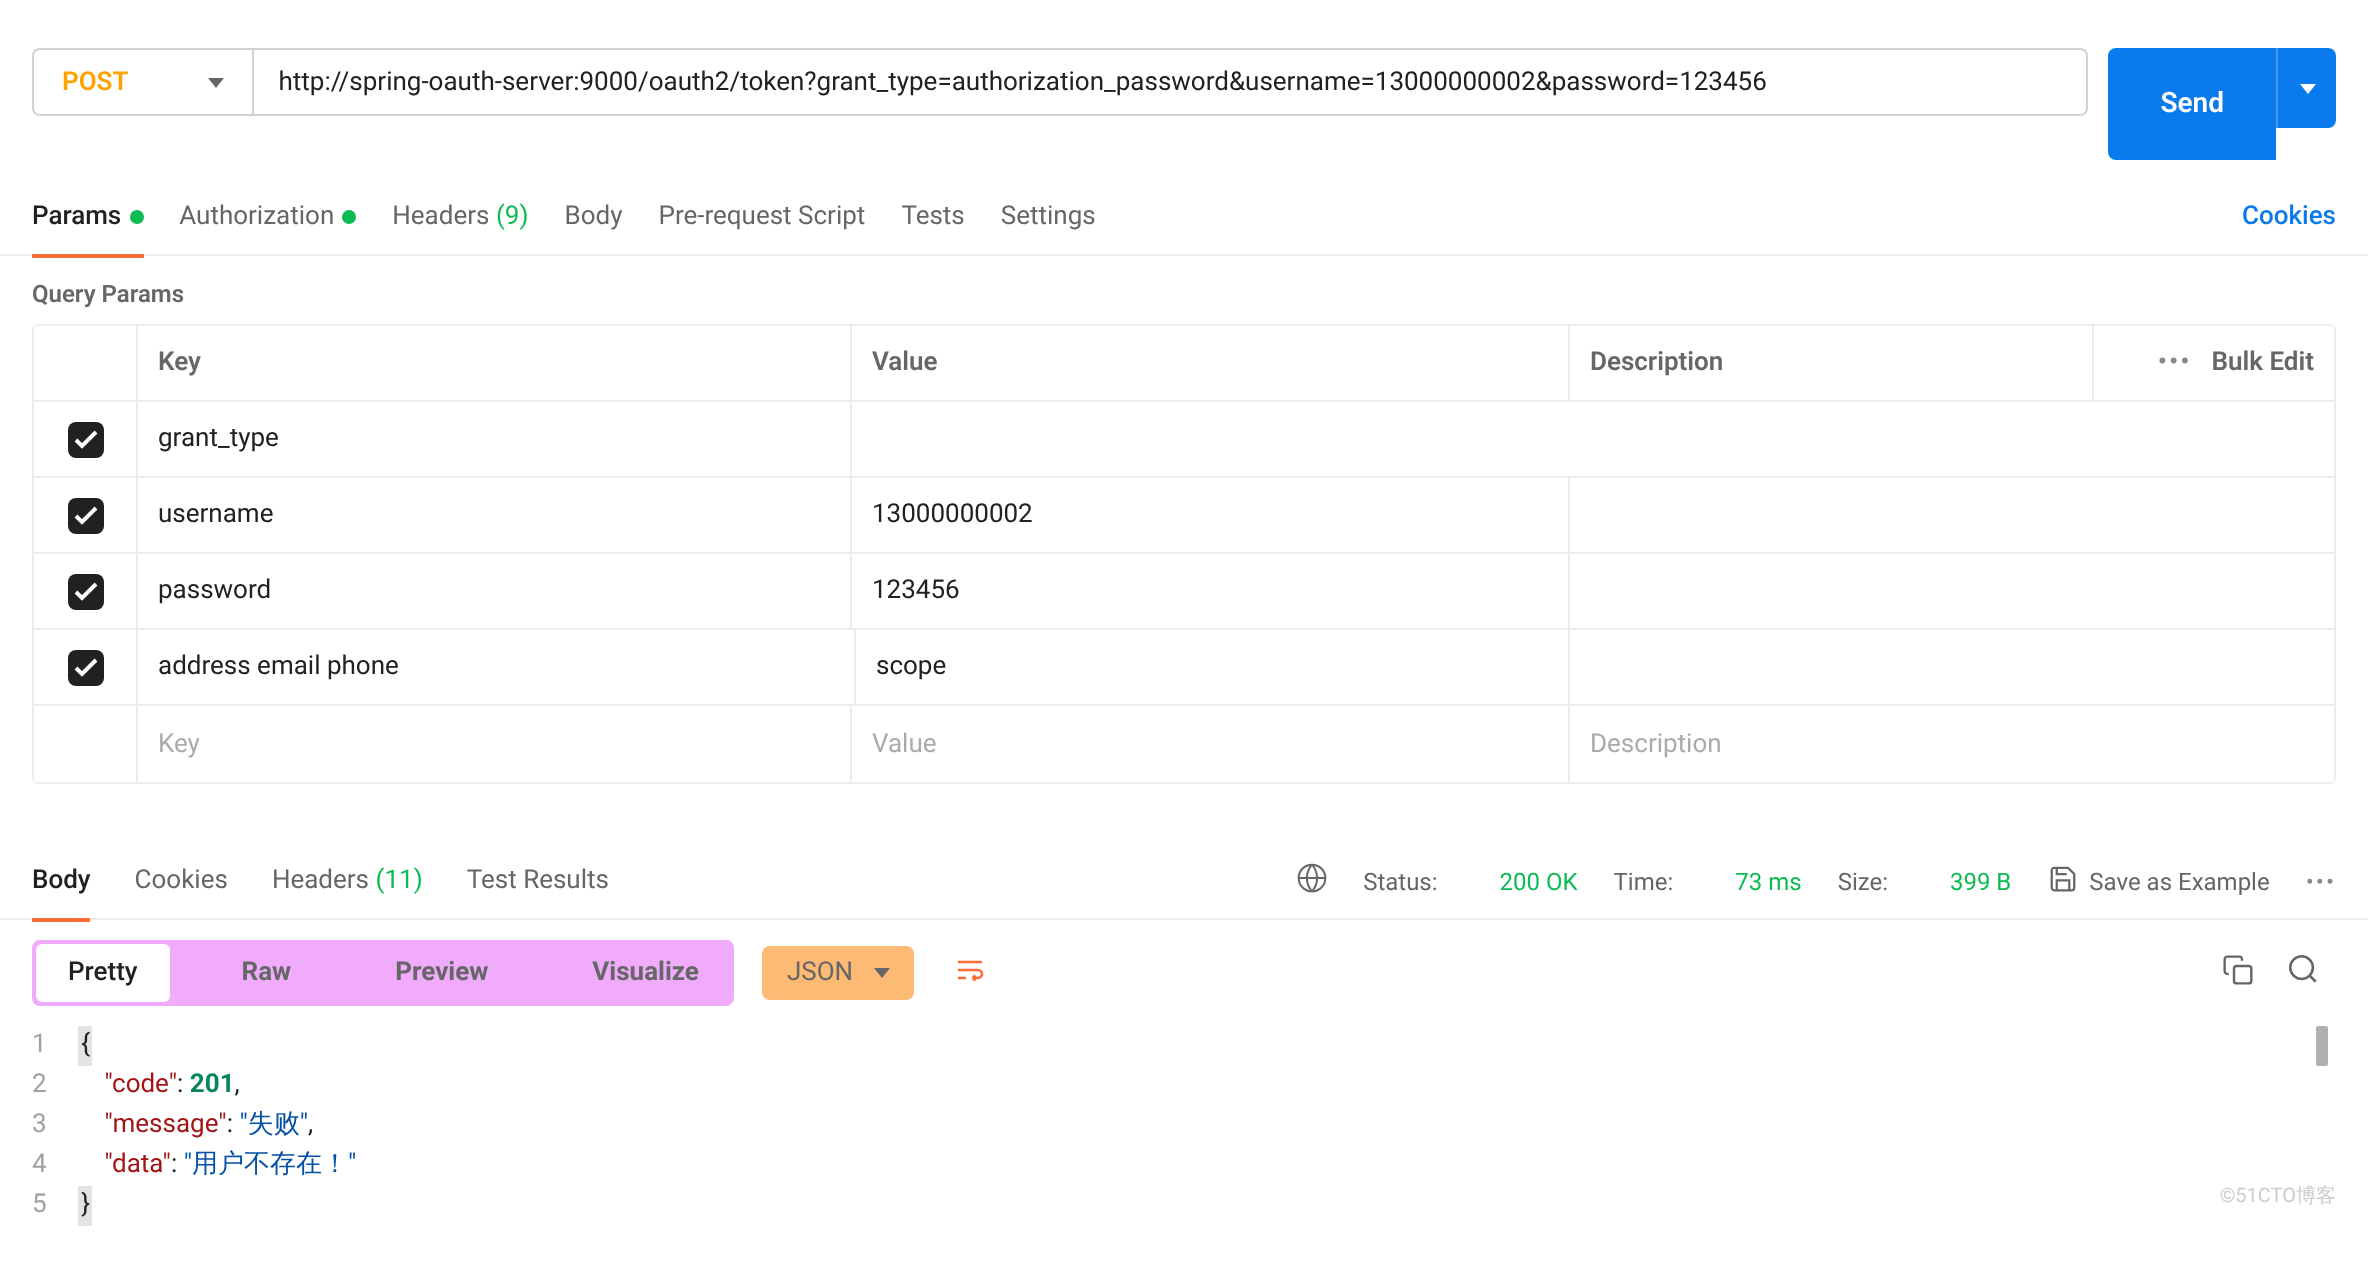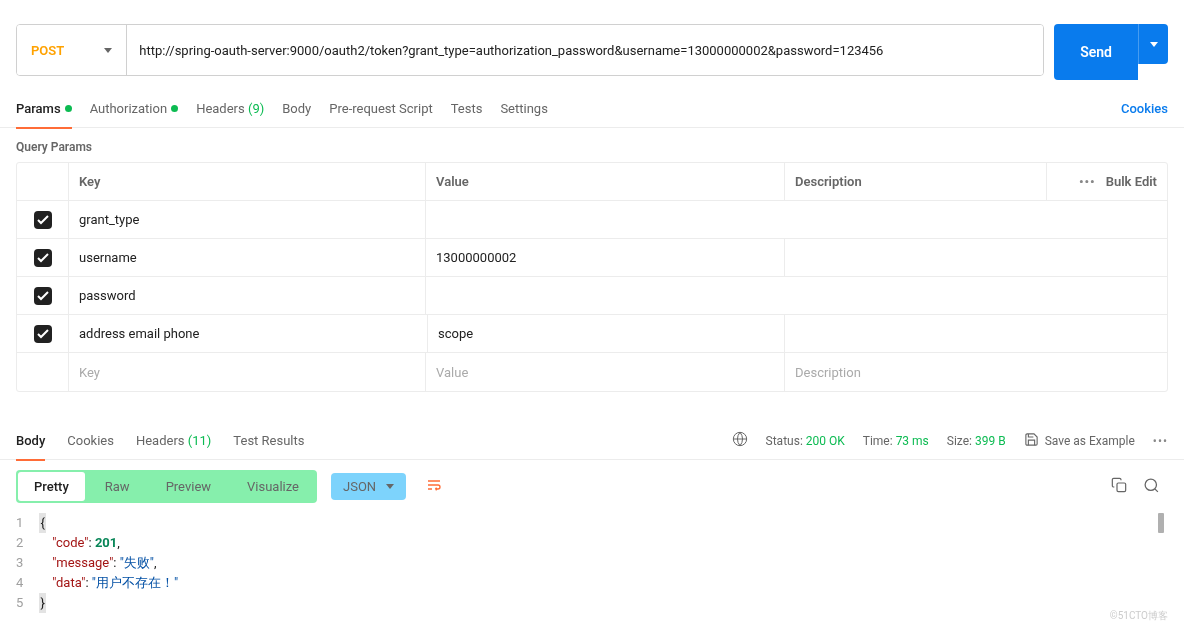--- a/index.html
+++ b/index.html
@@ -1,20 +1,20 @@
 <!DOCTYPE html>
 <html><head>
 <meta charset="utf-8">
 <style>
 * { margin: 0; padding: 0; box-sizing: border-box; font-family: -apple-system, BlinkMacSystemFont, "Segoe UI", Roboto, Helvetica, Arial, sans-serif; }
 body { background: #fff; color: #212121; font-size: 13px; width: 1184px; height: 633px; overflow: hidden; }
 
 
 .request-bar { display: flex; gap: 10px; padding: 24px 16px 10px 16px; align-items: stretch; }
-.url-group { display: flex; flex: 1; border: 1px solid #d0d0d0; border-radius: 4px; overflow: hidden; height: 52px; }
+.url-group { display: flex; flex: 1; border: 1px solid #d0d0d0; border-radius: 4px; overflow: hidden; height: 34px; }
 .method-select { display: flex; align-items: center; gap: 40px; padding: 0 14px; border-right: 1px solid #d0d0d0; background: #fff; }
 .method-label { color: #ffa200; font-weight: 600; font-size: 13px; }
 .chevron-down { border-left: 4px solid transparent; border-right: 4px solid transparent; border-top: 5px solid #666; }
 .url-input { flex: 1; border: none; padding: 0 12px; font-size: 13px; color: #212121; outline: none; }
 .send-group { display: flex; }
 .send-button { background: #097bed; color: #fff; border: none; padding: 0 26px; font-weight: 600; font-size: 14px; border-radius: 4px 0 0 4px; cursor: pointer; height: 56px; }
 .send-chevron { background: #097bed; border: none; border-radius: 0 4px 4px 0; width: 30px; cursor: pointer; display: flex; align-items: center; justify-content: center; border-left: 1px solid rgba(255,255,255,0.25); height: 40px; }
 .send-chevron .chevron-down { border-top-color: #fff; }
 
 
@@ -45,47 +45,47 @@
 .checkbox svg { stroke: #fff; }
 .dots3 { color: #888; letter-spacing: 1px; cursor: pointer; }
 
 
 .resp-tabs { display: flex; align-items: center; padding: 0 16px; height: 38px; border-bottom: 1px solid #ececec; margin-top: 30px; }
 .resp-left { display: flex; gap: 22px; }
 .resp-tab { color: #666; font-size: 13px; cursor: pointer; height: 38px; display: flex; align-items: center; position: relative; }
 .resp-tab.active { color: #212121; font-weight: 500; }
 .resp-tab.active::after { content:""; position:absolute; bottom:-1px; left:0; right:0; height:2px; background:#ff6c37; }
 .resp-right { display: flex; align-items: center; gap: 18px; color: #666; font-size: 12px; }
-.resp-right .val-green { color: #0cbb52; }
+.resp-right .val-green { color: #0cbb52; margin-left: 28px; }
 .save-example { display: flex; align-items: center; gap: 6px; cursor: pointer; }
 .globe-icon, .save-icon svg, .copy-icon svg, .search-icon svg { stroke: #666; }
 
 
 .body-toolbar { display: flex; align-items: center; padding: 10px 16px; gap: 0; }
-.view-tabs { display: flex; background: #86efac; border-radius: 4px; padding: 2px; gap: 4px; text-align: center; }
-.view-tab { padding: 7px 16px; color: #666; font-size: 13px; border-radius: 3px; cursor: pointer; }
+.view-tabs { display: flex; background: #f0abfc; border-radius: 4px; padding: 2px; gap: 20px; text-align: center; }
+.view-tab { padding: 7px 16px; color: #666; font-size: 13px; border-radius: 3px; cursor: pointer; font-weight: bold; }
 .view-tab.active { background: #fff; color: #212121; font-weight: 500; }
-.format-select { display: flex; align-items: center; gap: 10px; padding: 6px 12px; background: #7dd3fc; border-radius: 4px; margin-left: 14px; color: #666; cursor: pointer; }
+.format-select { display: flex; align-items: center; gap: 10px; padding: 6px 12px; background: #fdba74; border-radius: 4px; margin-left: 14px; color: #666; cursor: pointer; }
 .wrap-icon { margin-left: 14px; padding: 6px; cursor: pointer; }
 .wrap-icon svg { stroke: #ff6c37; }
 .toolbar-spacer { flex: 1; }
 .copy-icon, .search-icon { padding: 4px 8px; cursor: pointer; }
 
 
 .code-area { display: flex; font-family: "SFMono-Regular", Consolas, monospace; font-size: 13px; padding: 0 16px 20px; position: relative; }
 .line-numbers { text-align: right; color: #a0a0a0; padding-right: 16px; }
 .line-numbers div { height: 20px; line-height: 20px; }
 .code-content div { height: 20px; line-height: 20px; white-space: pre; }
 .sel { background: #e3e3e3; display: inline-block; width: 7px; text-align: center; }
 .key { color: #a31515; }
 .num { color: #098658; font-weight: bold; }
 .str { color: #0451a5; }
 .minimap { position: absolute; right: 20px; top: 0; width: 6px; height: 20px; background: #b0b0b0; border-radius: 1px; }
 
-.watermark { position: absolute; bottom: 10px; right: 16px; color: #ccc; font-size: 10px; }
+.watermark { position: absolute; bottom: 28px; right: 16px; color: #ccc; font-size: 10px; }
 </style>
 </head>
 <body>
 
 <div class="request-bar">
   <div class="url-group">
     <div class="method-select">
       <span class="method-label">POST</span>
       <span class="chevron-down"></span>
     </div>
@@ -156,20 +156,21 @@
   </div>
   <div class="params-row">
     <div class="cell cell-check">
         <div class="checkbox">
           <svg width="12" height="10" viewBox="0 0 12 10" fill="none" stroke-width="2">
             <path d="M1 5 L4 8 L11 1"></path>
           </svg>
         </div>
       </div>
     <div class="cell cell-key">password</div>
+    <div class="cell cell-value">123456</div>
     <div class="cell cell-desc" style="border-right:none;"></div>
   </div>
   <div class="params-row">
     <div class="cell cell-check">
         <div class="checkbox">
           <svg width="12" height="10" viewBox="0 0 12 10" fill="none" stroke-width="2">
             <path d="M1 5 L4 8 L11 1"></path>
           </svg>
         </div>
       </div>

